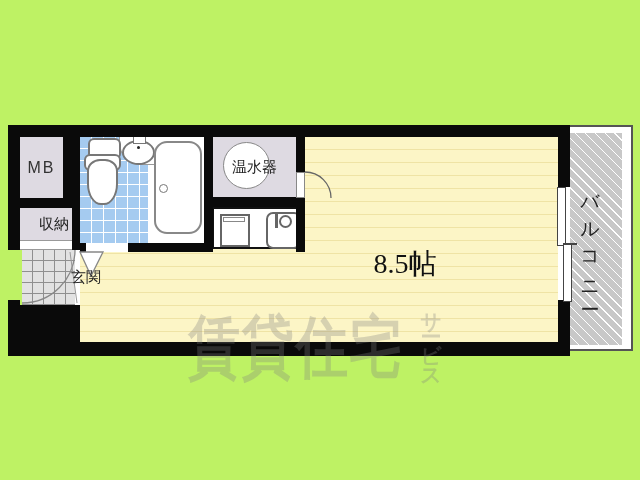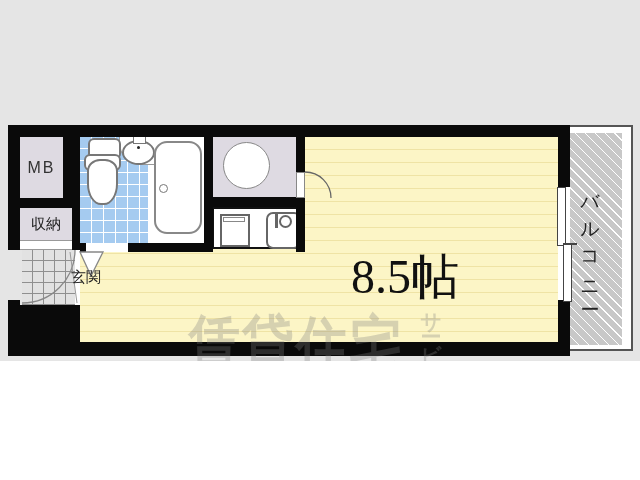--- a/index.html
+++ b/index.html
@@ -1,21 +1,21 @@
 <!DOCTYPE html>
 <html style="--wall: #0a0a0a; --floor: #fcf5c6; --floor-line: #efe3a5; --tile: #a5cbf0; --unit: #dedae2; --genkan: #e2e2e2; --balcony: #c8c8c8;"><head>
 <meta charset="utf-8">
 <style>
   :root{
     --wall:#0a0a0a; --floor:#fcf5c6; --floor-line:#efe3a5;
     --tile:#a5cbf0; --unit:#dedae2; --genkan:#e2e2e2; --balcony:#c8c8c8;
     --outline:#777;
   }
   html,body{margin:0;padding:0;background:#fff;}
-  .canvas{position:relative;width:640px;height:361px;background:#e5e5e5;overflow:hidden;
+  .canvas{position:relative;width:640px;height:480px;background:#bef264;overflow:hidden;
           font-family:"Liberation Sans","DejaVu Sans",sans-serif;}
   .abs{position:absolute;}
   
   .floor{left:80px;top:137px;width:480px;height:206px;background:
          repeating-linear-gradient(to bottom, transparent 0 12px, var(--floor-line) 12px 13px), var(--floor);}
   .bath{left:80px;top:137px;width:127px;height:106px;background:
         repeating-linear-gradient(to right, transparent 0 11px, #fff 11px 12px),
         repeating-linear-gradient(to bottom, transparent 0 11px, #fff 11px 12px), var(--tile);}
   .tubzone{left:148px;top:137px;width:59px;height:106px;background:#fff;}
   .basin-shelf{left:119px;top:137px;width:39px;height:27px;background:#fff;
@@ -33,21 +33,21 @@
   .heater-room{left:213px;top:137px;width:83px;height:60px;background:var(--unit);}
   .heater-circle{left:223px;top:142px;width:45px;height:45px;background:#fff;border:1px solid #888;border-radius:50%;}
   .kitchen{left:212px;top:207px;width:90px;height:42px;background:#fff;border:2px solid #111;box-sizing:border-box;}
   .cabinet{left:220px;top:214px;width:26px;height:29px;border:2px solid #666;background:#fff;}
   .cabinet-handle{left:223px;top:217px;width:20px;height:3px;border:1px solid #888;background:#fff;}
   .sink{left:266px;top:212px;width:31px;height:33px;border:2px solid #666;border-radius:7px;background:#fff;}
   .pipe{left:275px;top:212px;width:3px;height:16px;background:#666;}
   .knob{left:279px;top:215px;width:9px;height:9px;border:2px solid #666;border-radius:50%;background:#fff;}
   
   .mb{left:20px;top:137px;width:43px;height:61px;background:var(--unit);display:flex;align-items:center;justify-content:center;}
-  .storage{left:20px;top:208px;width:52px;height:32px;background:var(--unit);display:flex;align-items:center;justify-content:center;}
+  .storage{left:20px;top:208px;width:52px;height:32px;background:var(--unit);display:flex;align-items:center;justify-content:center;padding-left:8px;}
   .storage-door{left:20px;top:240px;width:52px;height:10px;background:#fff;border-top:1px solid #999;border-bottom:1px solid #999;box-sizing:border-box;}
   .genkan{left:22px;top:250px;width:53px;height:55px;background:
           repeating-linear-gradient(to right, transparent 0 10px, #8f8f8f 10px 11px),
           repeating-linear-gradient(to bottom, transparent 0 10px, #8f8f8f 10px 11px), var(--genkan);}
   .genkan-step{left:75px;top:250px;width:5px;height:55px;background:#fff;}
   
   .balc-outer{left:563px;top:125px;width:70px;height:226px;background:#fff;border:2px solid #555;box-sizing:border-box;}
   .balc-hatch{left:570px;top:133px;width:52px;height:212px;background:
               repeating-linear-gradient(45deg, transparent 0 6px, #fff 6px 7px), var(--balcony);}
   
@@ -74,21 +74,21 @@
   .pane2{left:563px;top:244px;width:7px;height:56px;background:#fff;border:1px solid #444;}
   .win-tick{left:563px;top:243px;width:14px;height:2px;background:#444;}
   .door-leaf{left:296px;top:172px;width:9px;height:26px;background:#fff;border:1px solid #888;box-sizing:border-box;}
   
   .lbl{color:#222;}
   .mb-t{font-size:16px;letter-spacing:2px;color:#333;}
   .sto-t,.gen-t{font-size:15px;}
   .gen-t{left:27px;top:268px;width:46px;text-align:center;margin-left:36px;}
   .heat-t{left:213px;top:158px;width:83px;text-align:center;font-size:15px;}
   .room-name{left:330px;top:199px;width:150px;text-align:center;font-size:37px;letter-spacing:5px;color:#111;}
-  .room-size{left:330px;top:245px;width:150px;text-align:center;font-size:48px;color:#111;
+  .room-size{left:330px;top:245px;width:150px;text-align:center;font-size:28px;color:#111;
              font-family:"Liberation Serif","DejaVu Serif",serif;}
   .balc-t{left:581px;top:180px;width:22px;height:150px;writing-mode:vertical-rl;
           font-size:19px;letter-spacing:8px;color:#222;}
   
   .wm{left:188px;top:310px;font-weight:bold;color:#808080;opacity:.3;font-size:67px;
       letter-spacing:2px;line-height:1.1;transform:scaleX(.78);transform-origin:left top;white-space:nowrap;}
   .wm-sub{left:417px;top:298px;writing-mode:vertical-rl;font-weight:bold;color:#808080;opacity:.3;
           font-size:21px;letter-spacing:3px;height:110px;}
   svg.overlay{left:0;top:0;pointer-events:none;}
 </style>
@@ -157,19 +157,20 @@
   <div class="abs door-leaf"></div>
 
   <svg class="abs overlay" width="640" height="480">
     <path d="M 75 250 A 53 53 0 0 1 22 303" fill="none" stroke="#888" stroke-width="1.3"></path>
     <path d="M 70 252 L 77 303" fill="none" stroke="#999" stroke-width="1"></path>
     <path d="M 305 172 A 26 26 0 0 1 331 198" fill="none" stroke="#666" stroke-width="1.3"></path>
     <path d="M 80 252 L 91 276 L 103 252 Z" fill="#ffffff" stroke="#888" stroke-width="1.3"></path>
   </svg>
 
   <div class="abs lbl gen-t">玄関</div>
+  <div class="abs lbl heat-t">温水器</div>
   <div class="abs room-size">8.5帖</div>
   <div class="abs balc-t">バルコニー</div>
 
   <div class="abs wm">賃貸住宅</div>
   <div class="abs wm-sub">サービス</div>
 
 </div>
 
 </body></html>

